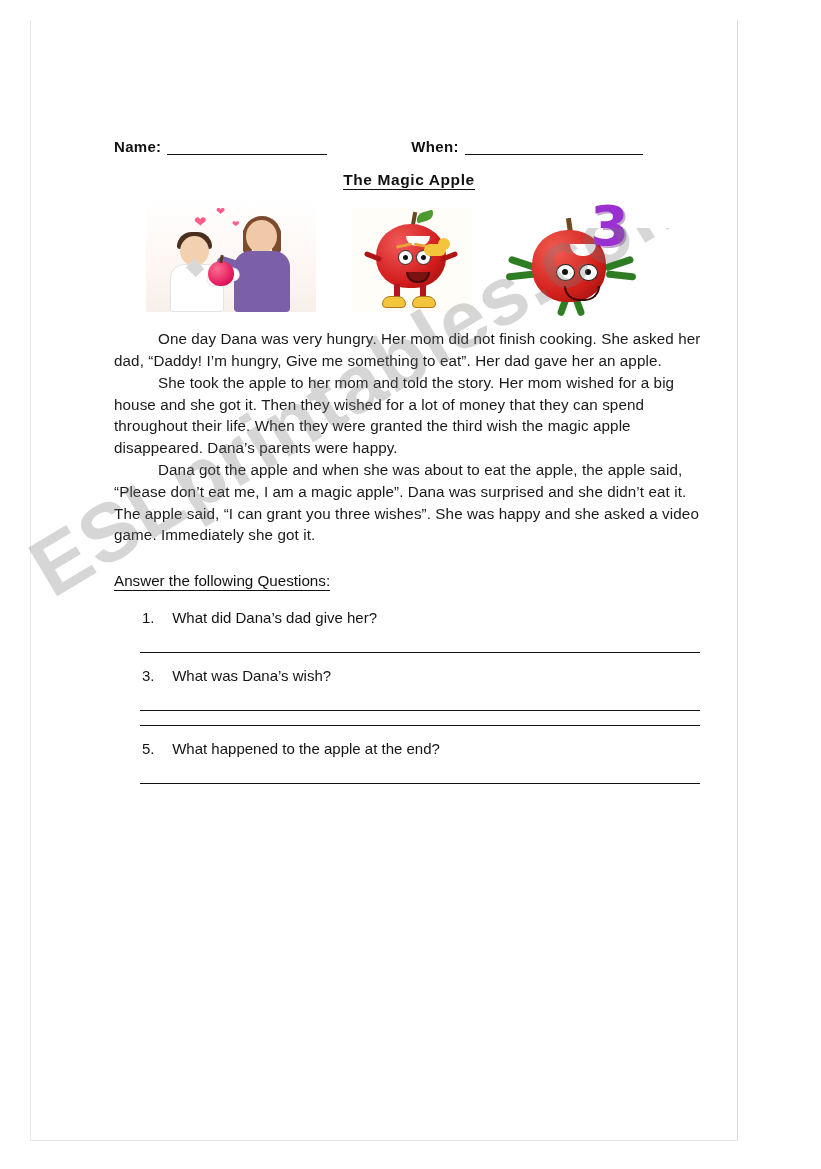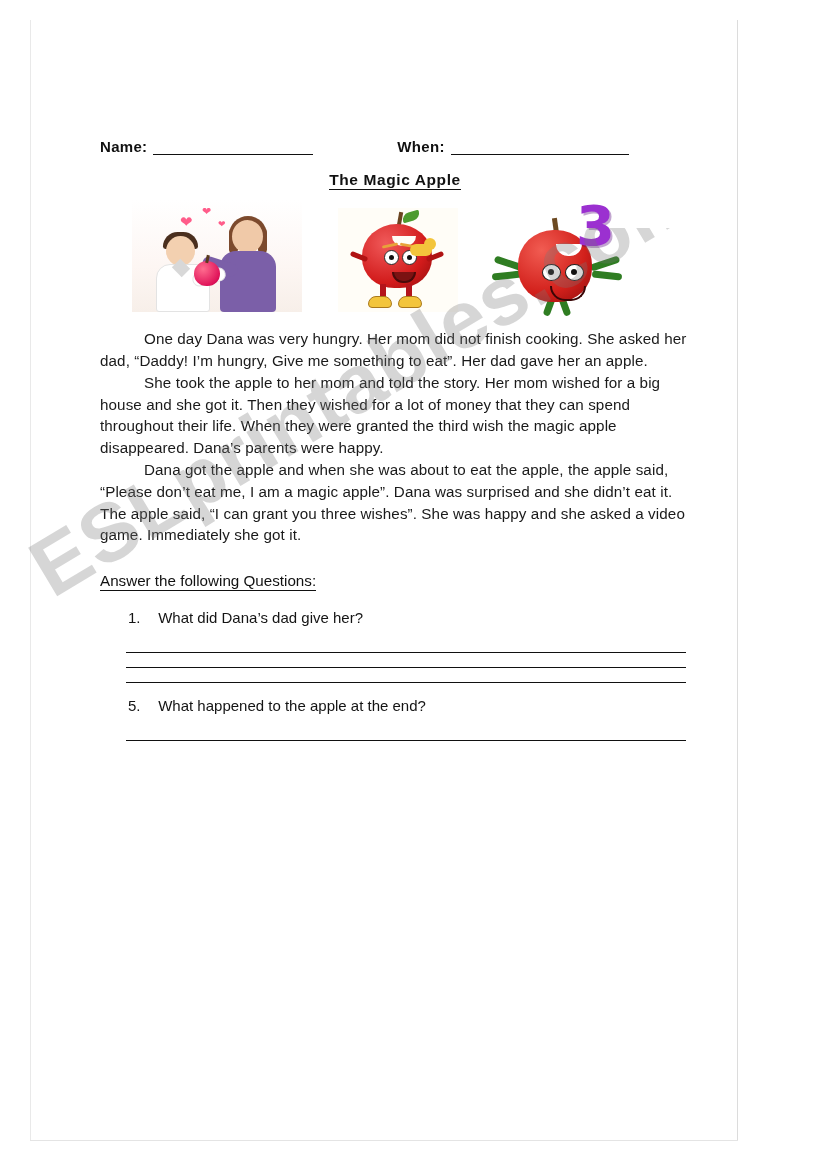--- a/index.html
+++ b/index.html
@@ -36,21 +36,21 @@
   }
   .page-edge-bottom {
     position: absolute;
     left: 30px; top: 1140px;
     width: 708px; height: 1px;
     background: #e4e4e4;
   }
 
   .content {
     position: absolute;
-    left: 100px;
+    left: 114px;
     top: 138px;
     width: 590px;
   }
 
   
   .header-row {
     display: flex;
     align-items: flex-end;
     font-size: 15px;
     color: #111;
@@ -567,20 +567,24 @@
       <div class="q-item">
         <div class="q-text">
           <span class="q-num">1.</span>
           <span>What did Dana’s dad give her?</span>
         </div>
         <div class="answer-rule"></div>
       </div>
 
 
       <div class="q-item">
+        <div class="q-text">
+          <span class="q-num">3.</span>
+          <span>What was Dana’s wish?</span>
+        </div>
         <div class="answer-rule"></div>
       </div>
 
       <div class="q-item">
         <div class="answer-rule"></div>
       </div>
 
       <div class="q-item">
         <div class="q-text">
           <span class="q-num">5.</span>

